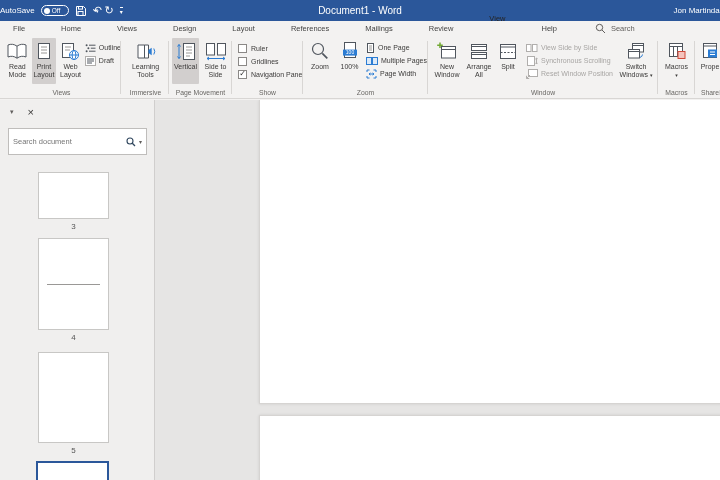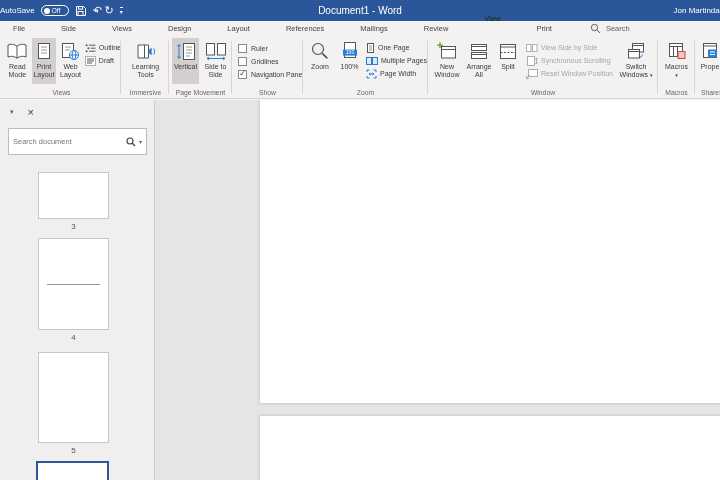--- a/index.html
+++ b/index.html
@@ -94,29 +94,29 @@
       </span>
       <span class="qat-glyph">↻</span>
       <span class="qat-more">▾</span>
     </div>
     <div class="win-title">Document1  -  Word</div>
     <div class="user-name">Jon Martindale</div>
   </div>
 
   <div class="tabrow">
     <span class="rtab">File</span>
-    <span class="rtab">Side</span>
+    <span class="rtab">Home</span>
     <span class="rtab">Views</span>
     <span class="rtab">Design</span>
     <span class="rtab">Layout</span>
     <span class="rtab">References</span>
     <span class="rtab">Mailings</span>
     <span class="rtab">Review</span>
     <span class="rtab active">View</span>
-    <span class="rtab">Print</span>
+    <span class="rtab">Help</span>
     <span class="tab-search">
       <svg width="11" height="11" viewBox="0 0 11 11">
           <circle cx="4.5" cy="4.5" r="3.2" fill="none" stroke="#605e5c"></circle>
           <path d="M7 7l3 3" stroke="#605e5c"></path>
         </svg>
       <span>Search</span>
     </span>
   </div>
 
   <div class="ribbon">

